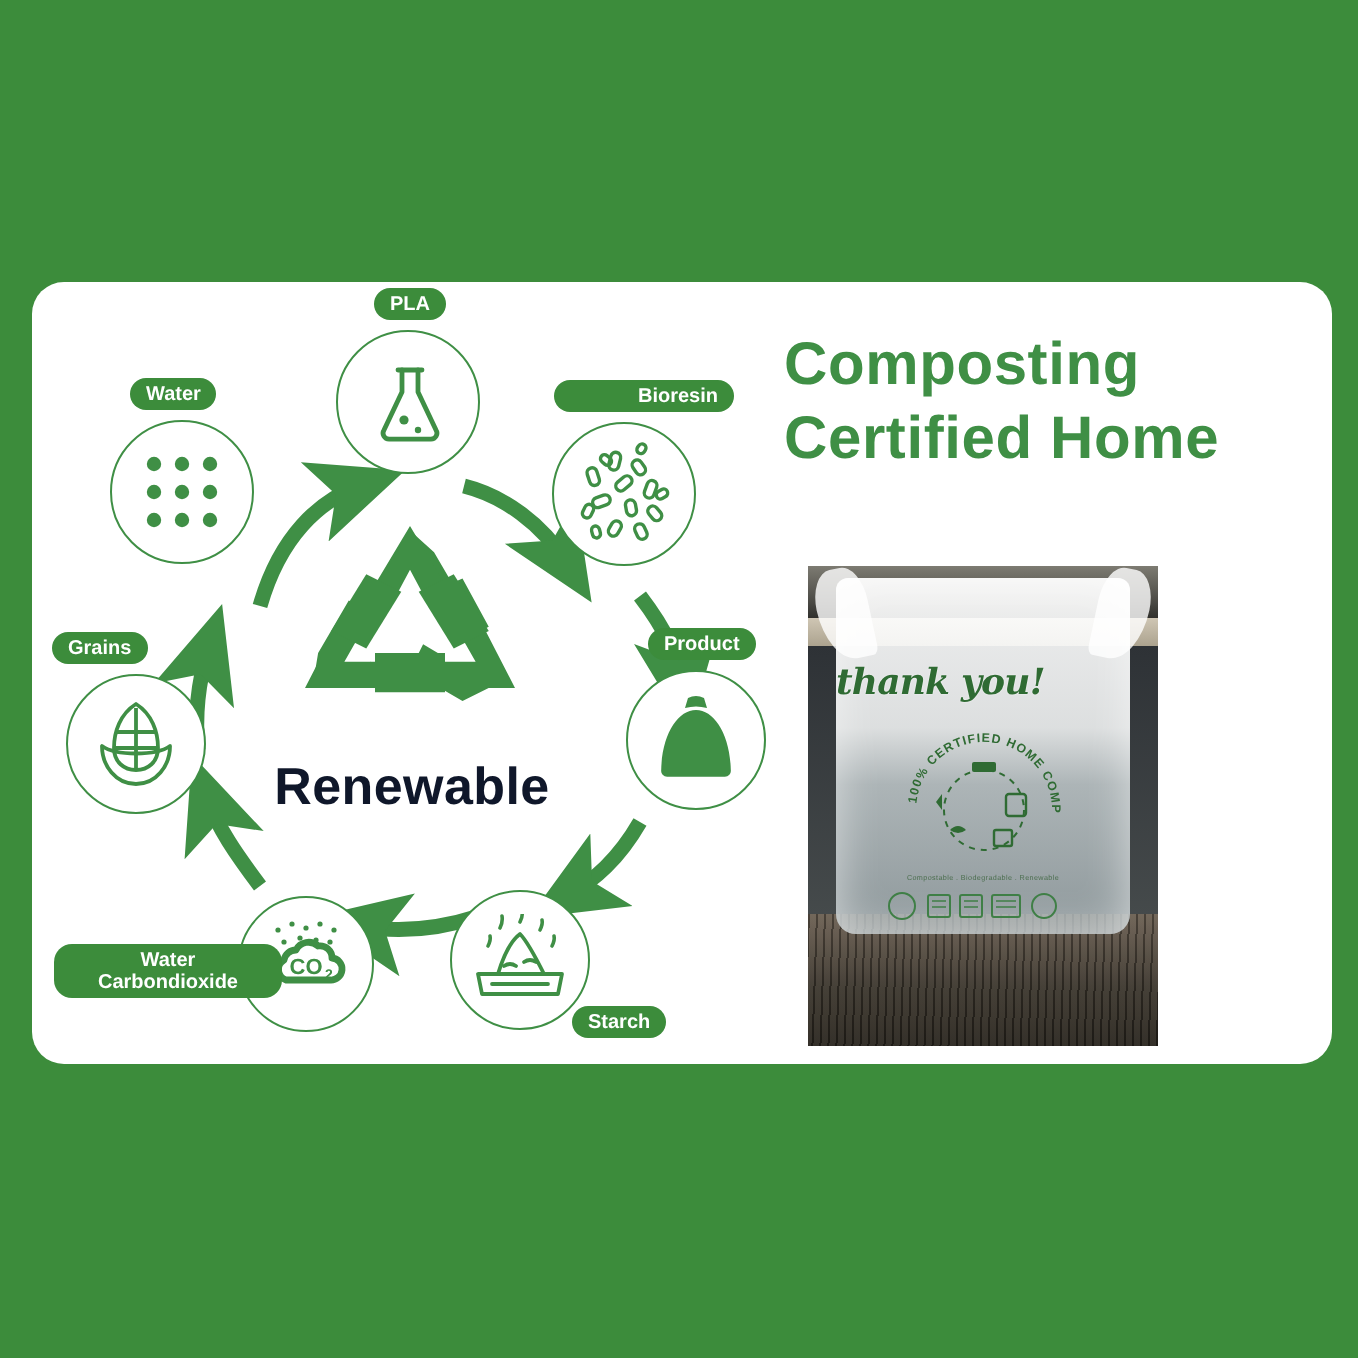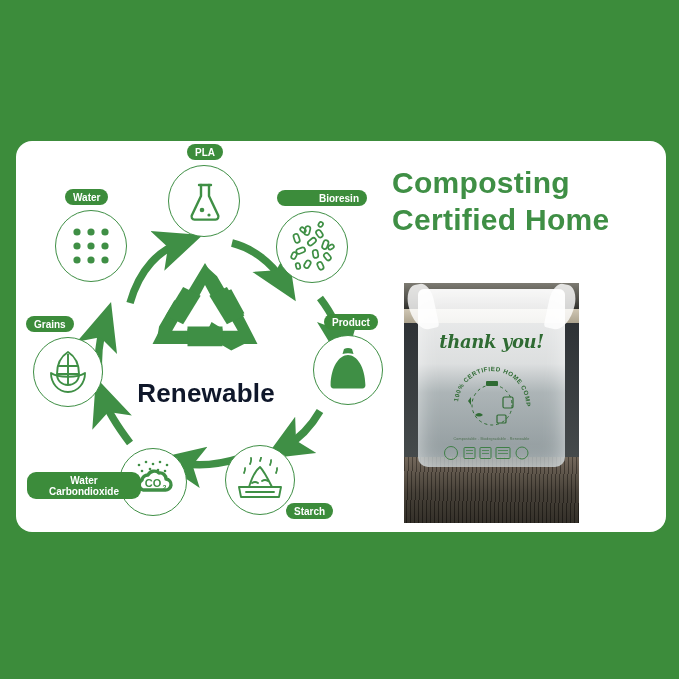--- a/index.html
+++ b/index.html
@@ -95,21 +95,21 @@
     background: rgba(255,255,255,.8); border-radius: 40% 40% 10% 60%;
     transform: rotate(-12deg);
   }
   #bag::after {  
     content:""; position:absolute; right:-9px; top:-5px; width:26px; height:46px;
     background: rgba(255,255,255,.8); border-radius: 40% 40% 60% 10%;
     transform: rotate(12deg);
   }
   #thankyou {
     position: absolute; left: 0; top: 42px; width: 147px;
-    text-align: center;
+    text-align: left;
     font-family: "DejaVu Serif", serif;
     font-style: italic; font-weight: bold;
     font-size: 18px; color: #2f6b33; letter-spacing: -.4px;
     text-shadow: 0 0 1px rgba(255,255,255,.8);
   }
   #bagmark { position: absolute; left: 33px; top: 68px; width: 82px; height: 76px; }
   #bag-bottom-text {
     position:absolute; left:0; top:148px; width:147px; text-align:center;
     font-size:3.6px; color:#4d6f50; letter-spacing:.2px;
   }

